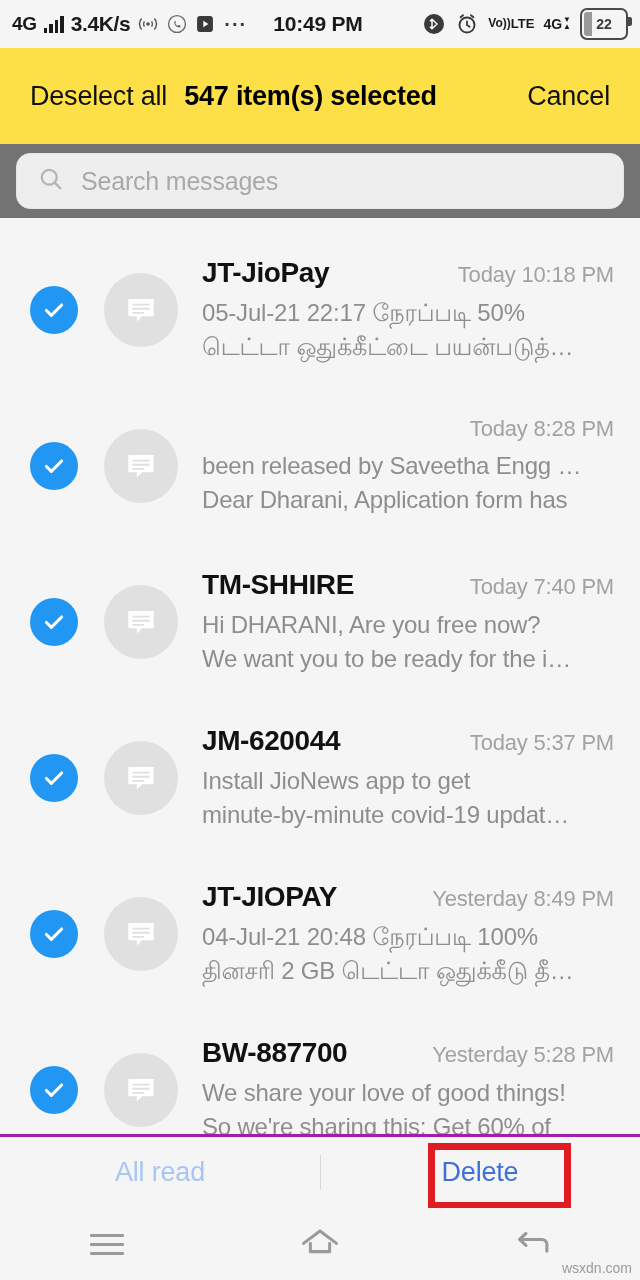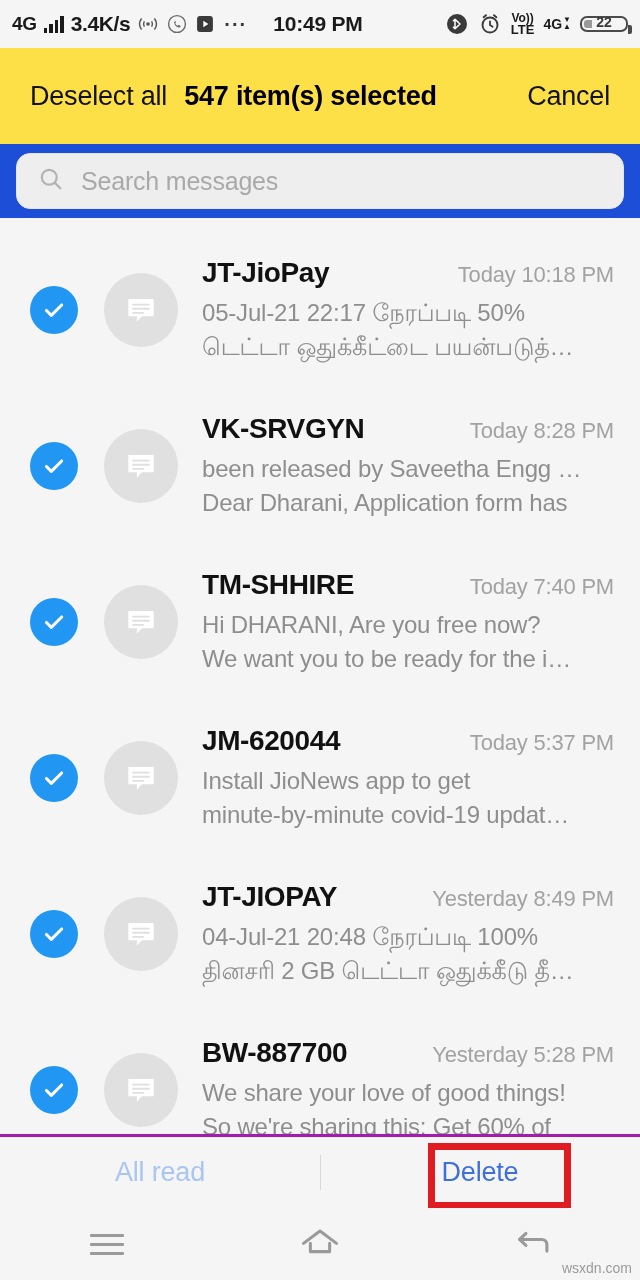--- a/index.html
+++ b/index.html
@@ -36,33 +36,33 @@
   .sb-ico { display:flex; align-items:center; justify-content:center; }
   .sb-dots { font-size:20px; font-weight:bold; letter-spacing:1px; color:#3a3a3a; margin-left:2px; }
   .sb-time {
     font-size:21px; font-weight:bold;
     margin-left:26px; letter-spacing:-.2px;
   }
   .sb-right {
     margin-left:auto; display:flex; align-items:center; gap:9px;
   }
   .volte {
-    display:flex; flex-direction:column; align-items:center;
+    display:flex; align-items:center;
     line-height:.92; font-weight:bold;
   }
   .volte .v1 { font-size:12px; }
   .volte .v2 { font-size:13px; }
   .net4g {
     display:flex; align-items:center; gap:1px; font-weight:bold;
   }
   .net4g .n { font-size:14px; }
   .net4g .arrows { display:flex; flex-direction:column; font-size:8px; line-height:.85; }
   .battery {
-    width:48px; height:16px; border:2.5px solid #4a4a4a; border-radius:7px;
-    position:relative; display:flex; align-items:flex-end; justify-content:center;
+    width:48px; height:32px; border:2.5px solid #4a4a4a; border-radius:7px;
+    position:relative; display:flex; align-items:center; justify-content:center;
   }
   .battery::after {
     content:""; position:absolute; right:-6px; top:7px;
     width:4px; height:9px; background:#4a4a4a; border-radius:0 2px 2px 0;
   }
   .battery .fill {
     position:absolute; left:2px; top:2px; bottom:2px; width:8px;
     background:#9a9a9a; border-radius:3px 0 0 3px;
   }
   .battery .pct { position:relative; font-size:14px; font-weight:bold; color:#3a3a3a; }
@@ -75,21 +75,21 @@
     background:#fde047;
   }
   .sel-deselect { font-size:27px; color:#111; letter-spacing:-.2px; }
   .sel-count {
     font-size:27px; font-weight:bold; color:#000;
     margin-left:17px; letter-spacing:-.2px;
   }
   .sel-cancel { margin-left:auto; font-size:27px; color:#111; letter-spacing:-.2px; }
 
   
-  .searchwrap { flex:0 0 74px; padding:0 16px; display:flex; align-items:center; background:#1d4ed8; }
+  .searchwrap { flex:0 0 74px; padding:0 16px; display:flex; align-items:center; background:#737373; }
   .searchbar {
     width:100%; height:56px;
     background:#eeeeee;
     border:1px solid #e6e6e6;
     border-radius:14px;
     display:flex; align-items:center;
     padding:0 20px; gap:16px;
   }
   .search-ph { font-size:25px; color:#a9a9a9; letter-spacing:-.2px; }
 
@@ -297,21 +297,20 @@
           </svg>
       </span>
       <span class="avatar">
         <svg width="38" height="38" viewBox="0 0 24 24">
             <path d="M4 5h16v11H12.6l-3.2 3.4V16H4z" fill="#fff"></path>
             <path d="M7 8.6h10M7 11.2h10M7 13.8h6.5" stroke="#e0e0e0" stroke-width="1.2" stroke-linecap="round"></path>
           </svg>
       </span>
       <div class="rowbody">
         <div class="rowtop">
-          <span class="sender">VK-SRVGYN</span>
           <span class="time">Today 8:28 PM</span>
         </div>
         <div class="snippet">
           <div>been released by Saveetha Engg …</div>
           <div>Dear Dharani, Application form has</div>
         </div>
       </div>
     </div>
 
     <div class="row">

